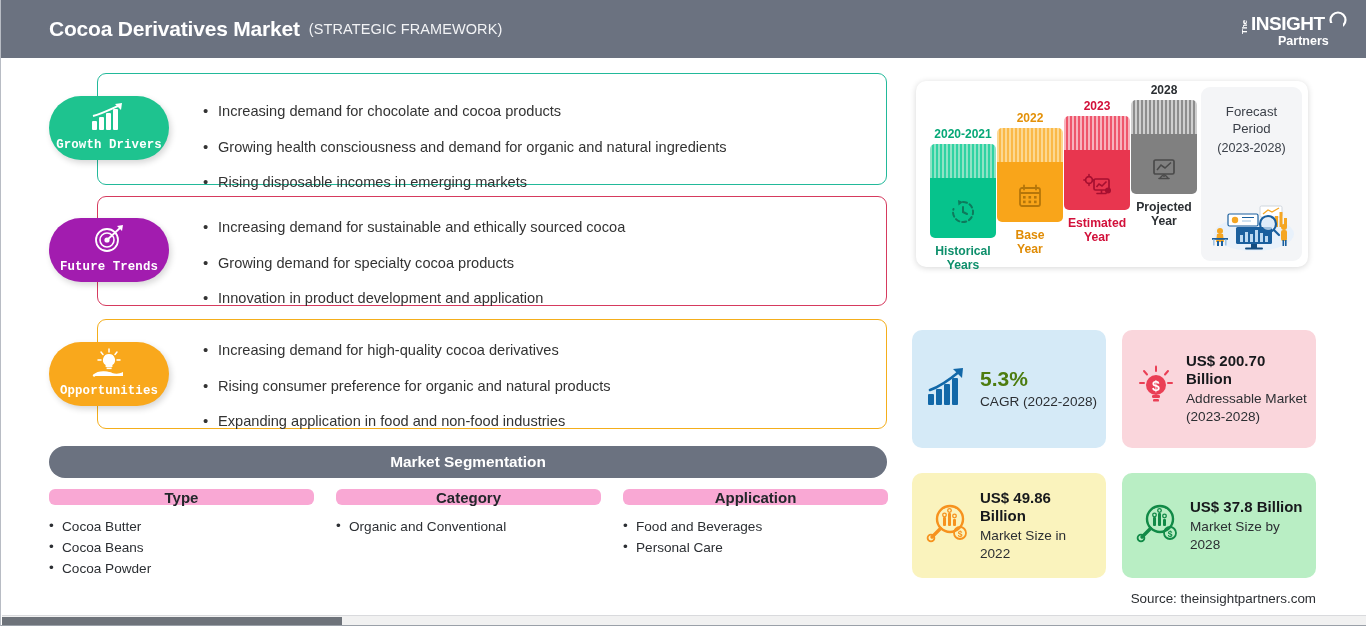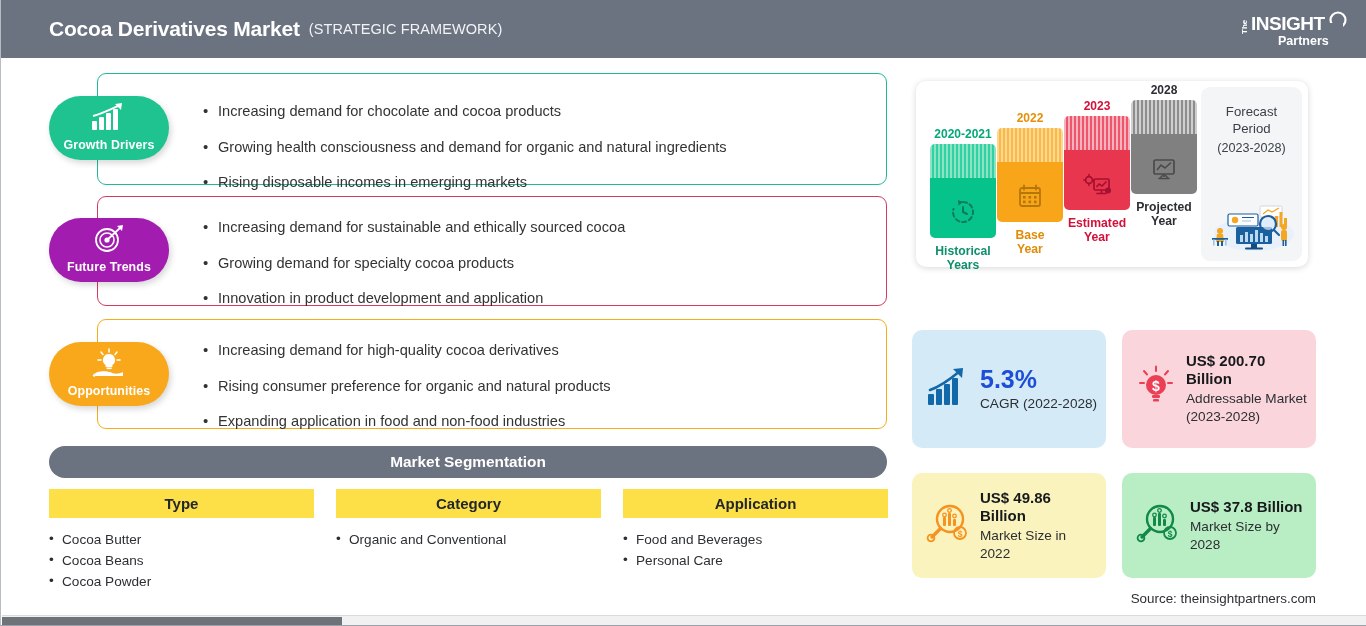--- a/index.html
+++ b/index.html
@@ -61,41 +61,42 @@
   #panel-opps   li { margin-bottom: 21px; }
 
   
   .badge {
     position: absolute;
     width: 120px; height: 64px;
     border-radius: 33px 33px 33px 33px;
     display: flex; flex-direction: column;
     align-items: center; justify-content: flex-end;
     box-shadow: 2px 3px 6px rgba(0,0,0,0.16);
+    font-family: Liberation Mono, monospace;
   }
   .badge .b-icon { position: absolute; top: 6px; left: 50%; transform: translateX(-50%); }
   .badge .b-label {
     color: #ffffff; font-size: 12.4px; font-weight: bold;
     margin-bottom: 8px; letter-spacing: 0.1px;
   }
   #badge-growth { left: 48px; top: 96px;  background: #1ec38f; }
   #badge-trends { left: 48px; top: 218px; background: #a21caf; }
   #badge-opps   { left: 48px; top: 342px; background: #f9a81c; }
 
   
   #seg-header {
     position: absolute; left: 48px; top: 446px; width: 838px; height: 32px;
     background: #6b7280; border-radius: 16px;
     display: flex; align-items: center; justify-content: center;
   }
   #seg-header span { color: #fff; font-size: 15.4px; font-weight: bold; }
 
   .seg-col { position: absolute; top: 489px; }
   .seg-pill {
-    height: 29px; border-radius: 0; background: #fde047;
+    height: 16px; border-radius: 6px; background: #f9a8d4;
     display: flex; align-items: center; justify-content: center;
   }
   .seg-pill span { font-size: 15px; font-weight: bold; color: #23272b; }
   .seg-list { list-style: none; margin-top: 14px; }
   .seg-list li {
     font-size: 13.6px; color: #2c2f33; margin-bottom: 6px;
     position: relative; padding-left: 13px; white-space: nowrap;
   }
   .seg-list li::before { content: "•"; position: absolute; left: 0; top: -1px; }
   #seg-col-0 { left: 48px;  width: 265px; }
@@ -142,21 +143,21 @@
   #fp-illus { position: absolute; bottom: 5px; left: 50%; transform: translateX(-50%); }
 
   
   #outlook-title {
     position: absolute; left: 911px; top: 290px;
     font-size: 20px; font-weight: bold; color: #1c1f23; margin-top: 48px;
   }
   .ocard { position: absolute; border-radius: 10px; display: flex; align-items: center; }
   .ocard .oc-icon { flex: 0 0 auto; margin-left: 14px; }
   .ocard .oc-text { margin-left: 10px; margin-right: 8px; }
-  .oc-big { font-size: 25px; font-weight: bold; color: #1d4ed8; line-height: 1.12; }
+  .oc-big { font-size: 21px; font-weight: bold; color: #4d7c0f; line-height: 1.12; }
   .oc-sub { font-size: 13.6px; color: #2c2f33; line-height: 1.32; margin-top: 2px; }
   .oc-big-sm { font-size: 15px; font-weight: bold; color: #17191c; line-height: 1.2; }
 
   #ocard-cagr  { left: 911px;  top: 330px; width: 194px; height: 118px; background: #d5eaf7; }
   #ocard-tam   { left: 1121px; top: 330px; width: 194px; height: 118px; background: #fad6dc; }
   #ocard-2022  { left: 911px;  top: 473px; width: 194px; height: 105px; background: #faf3bd; }
   #ocard-2028  { left: 1121px; top: 473px; width: 194px; height: 105px; background: #b9eec4; }
 
   #source {
     position: absolute; right: 50px; top: 591px;

